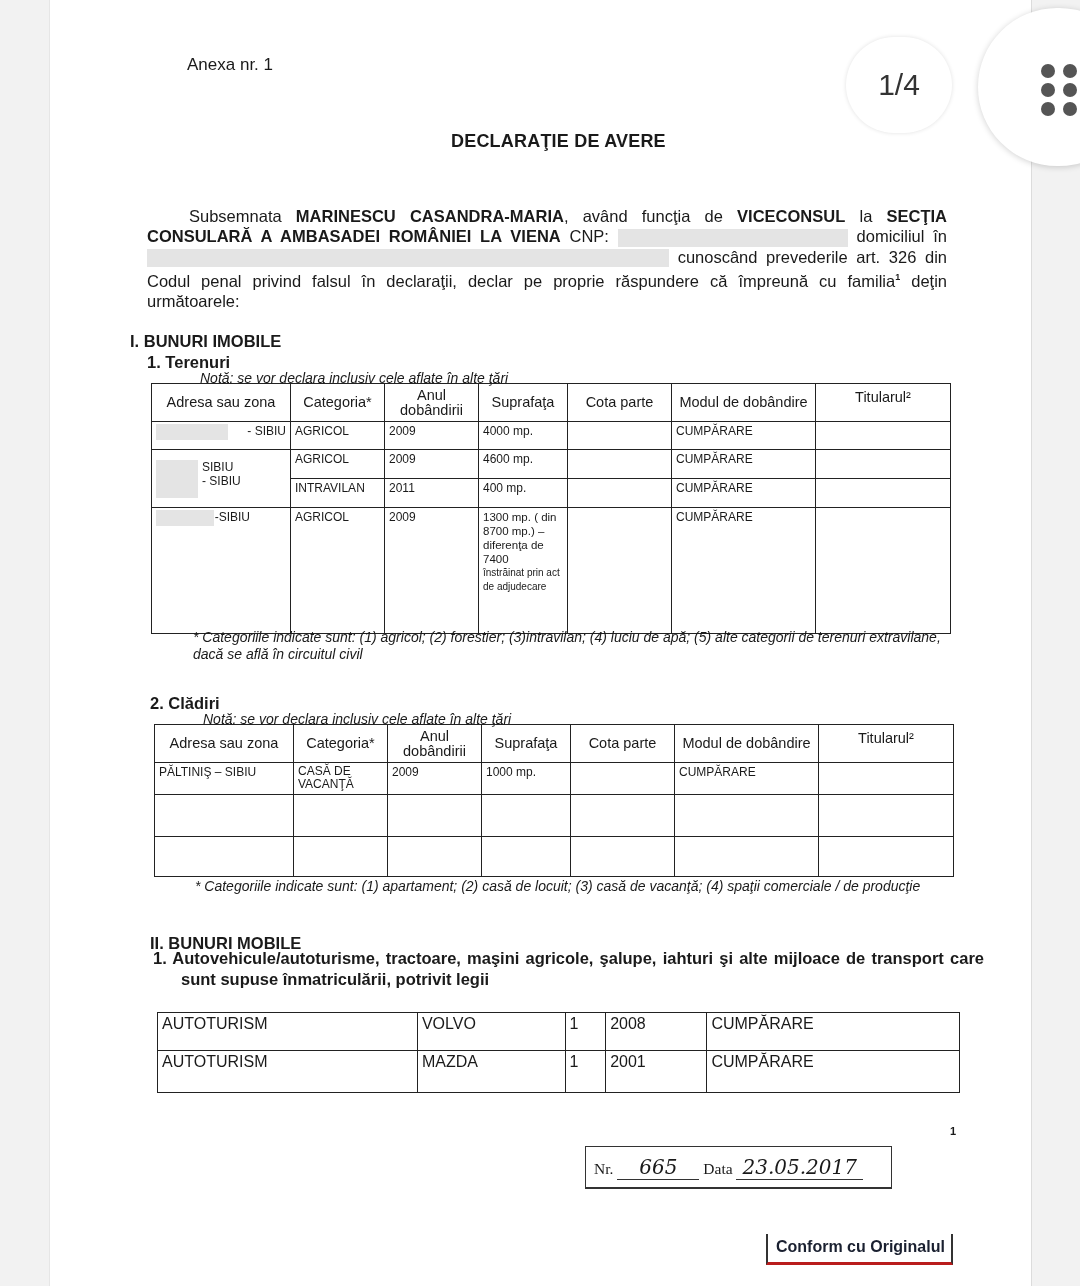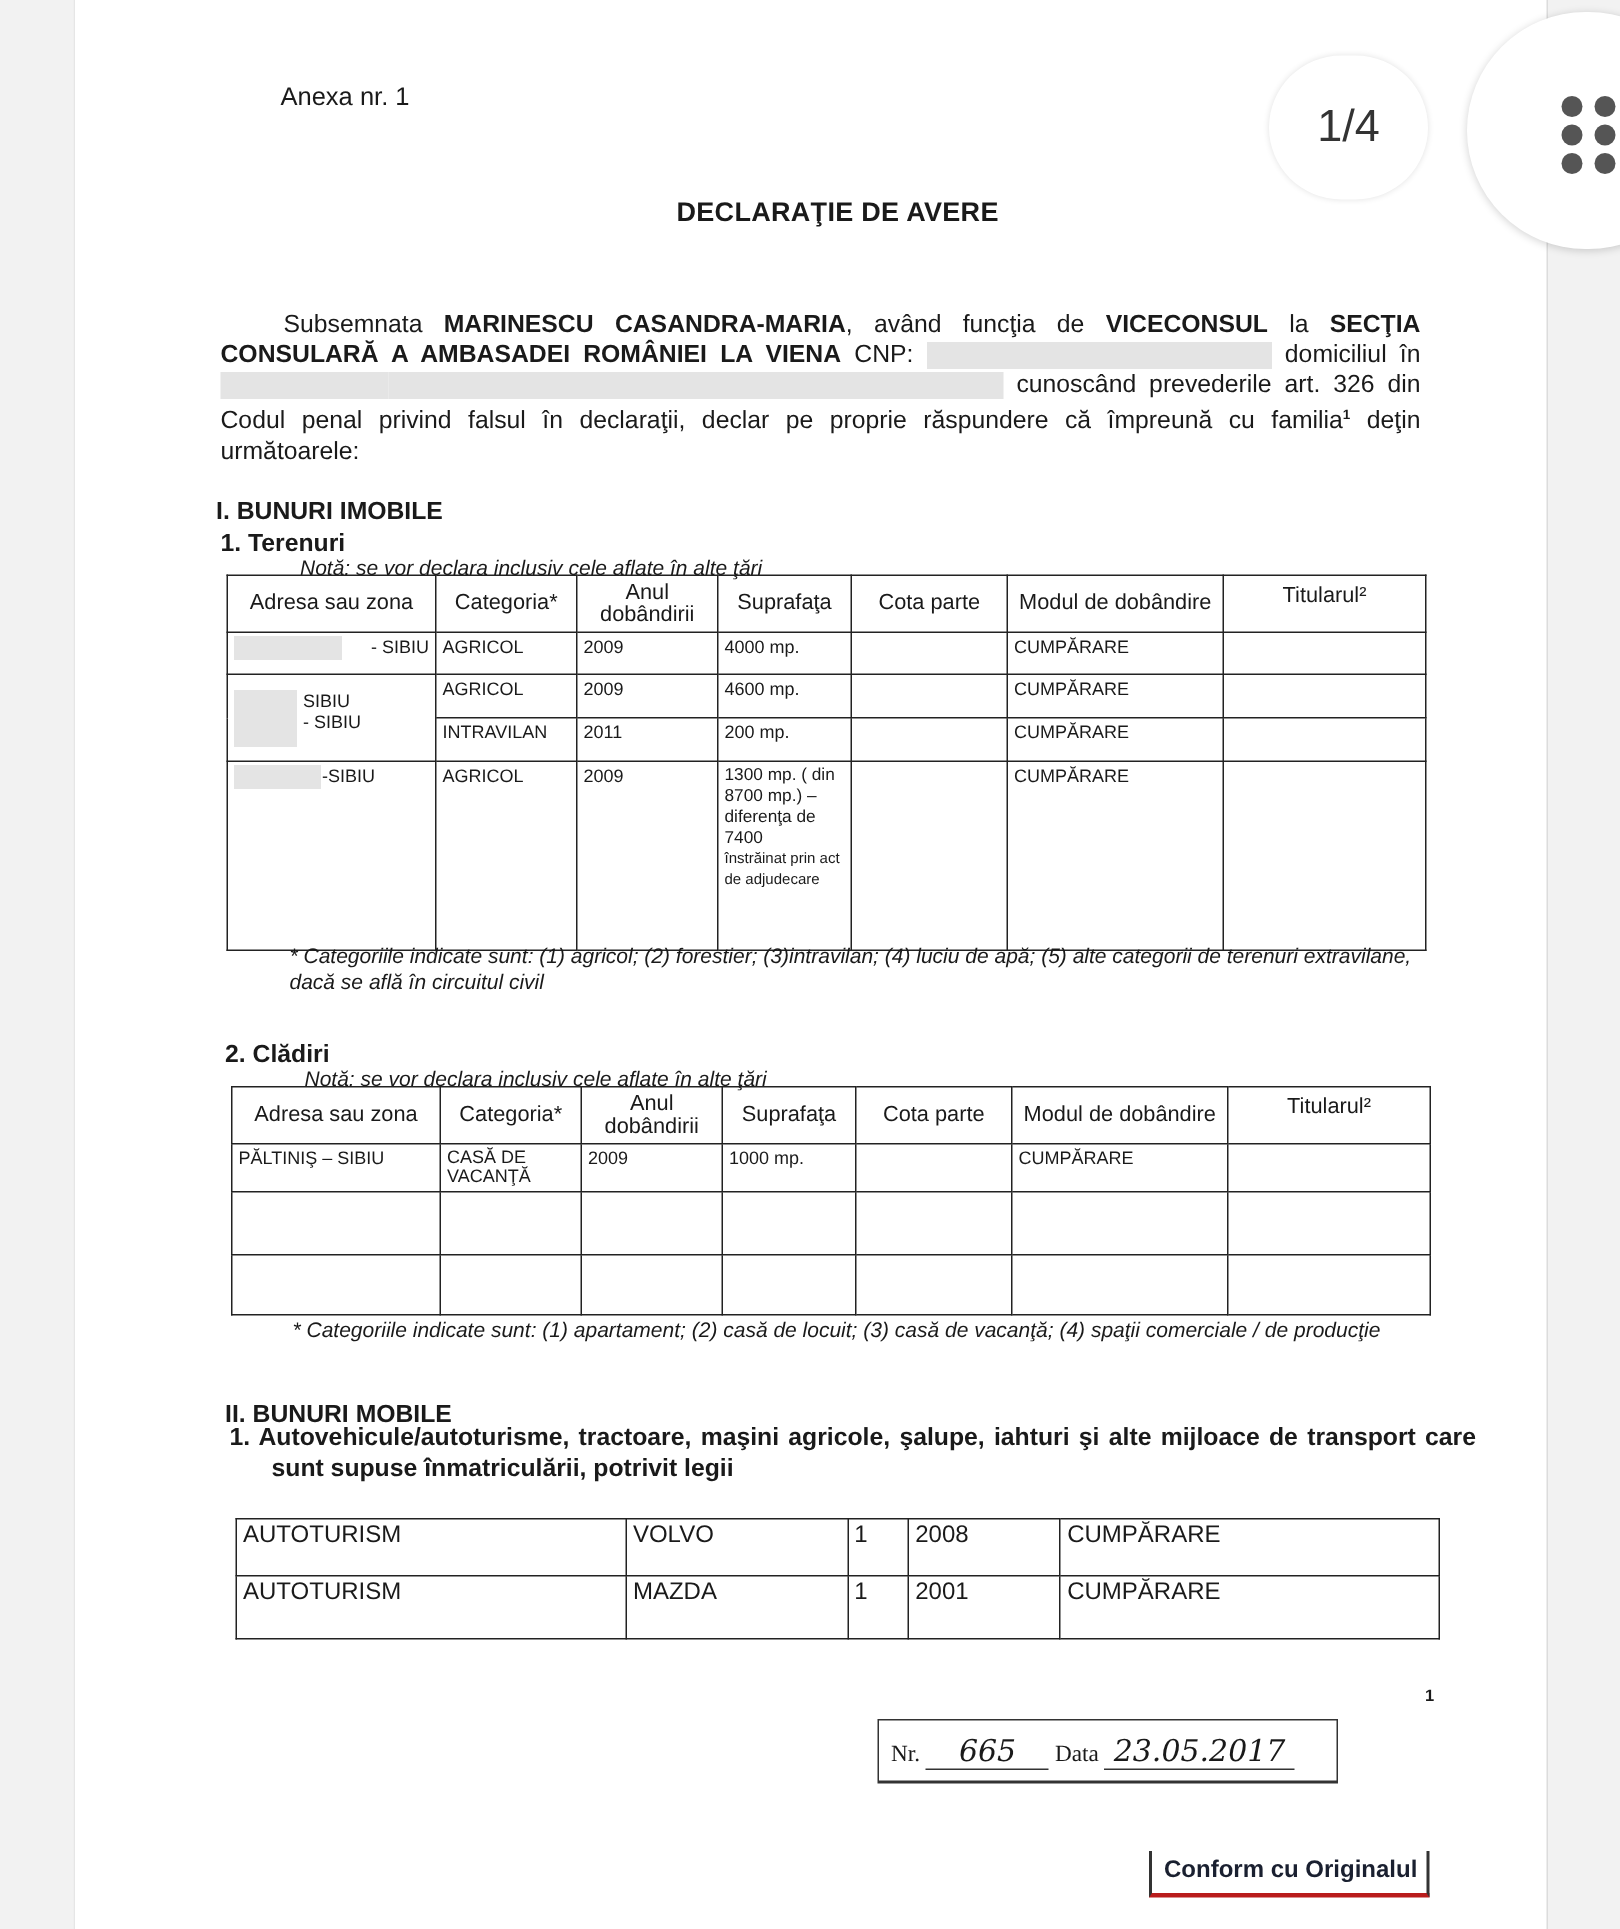--- a/index.html
+++ b/index.html
@@ -45,21 +45,21 @@
 <div class="page">
 </div>
 
 <div class="abs annex">Anexa nr. 1</div>
 <div class="abs title">DECLARAŢIE DE AVERE</div>
 
 <div class="abs intro">
   <span style="padding-left:42px">Subsemnata </span><b>MARINESCU CASANDRA-MARIA</b><span>, având funcţia de </span><b>VICECONSUL</b><span> la </span><b>SECŢIA CONSULARĂ A AMBASADEI ROMÂNIEI LA VIENA</b><span> CNP: </span><span class="redact" style="width:230px"></span><b style="font-weight:normal"> domiciliul în </b><span class="redact" style="width:112px"></span><span class="redact" style="width:410px"></span><span> cunoscând prevederile art. 326 din Codul penal privind falsul în declaraţii, declar pe proprie răspundere că împreună cu familia</span><sup style="font-size:9px;font-weight:bold">1</sup><span> deţin următoarele:</span>
 </div>
 
-<div class="abs sec-h" style="left:144px;top:332px">I. BUNURI IMOBILE</div>
+<div class="abs sec-h" style="left:130px;top:332px">I. BUNURI IMOBILE</div>
 <div class="abs sec-h" style="left:147px;top:353px">1. Terenuri</div>
 <div class="abs nota" style="left:200px;top:370px">Notă: se vor declara inclusiv cele aflate în alte ţări</div>
 
 <table class="grid t1" style="left:151px;top:383px;width:800px">
   <tbody>
       <tr style="height:38px">
     <th style="width:130px">Adresa sau zona</th>
     <th style="width:85px">Categoria*</th>
     <th style="width:85px">Anul dobândirii</th>
     <th style="width:80px">Suprafaţa</th>
@@ -81,21 +81,21 @@
     <td>AGRICOL</td>
     <td>2009</td>
     <td>4600 mp.</td>
     <td></td>
     <td>CUMPĂRARE</td>
     <td></td>
   </tr>
   <tr style="height:29px">
     <td>INTRAVILAN</td>
     <td>2011</td>
-    <td>200 mp.</td>
+    <td>400 mp.</td>
     <td></td>
     <td>CUMPĂRARE</td>
     <td></td>
   </tr>
   <tr style="height:126px">
     <td style="text-align:right;padding-right:40px"><span class="redact" style="width:58px;height:16px;float:left"></span><span>-SIBIU</span></td>
     <td>AGRICOL</td>
     <td>2009</td>
     <td style="font-size:11.5px;line-height:14px">
           <div>1300 mp. ( din 8700 mp.) – diferenţa de 7400</div>

